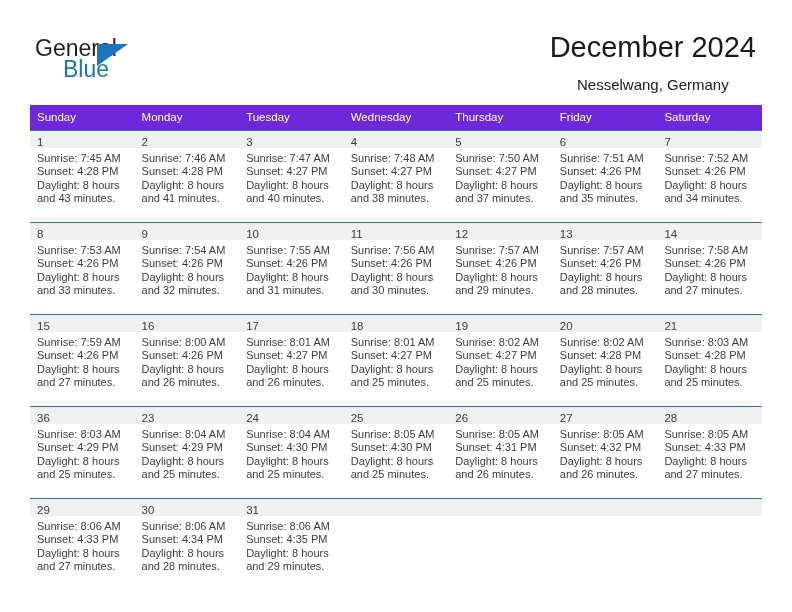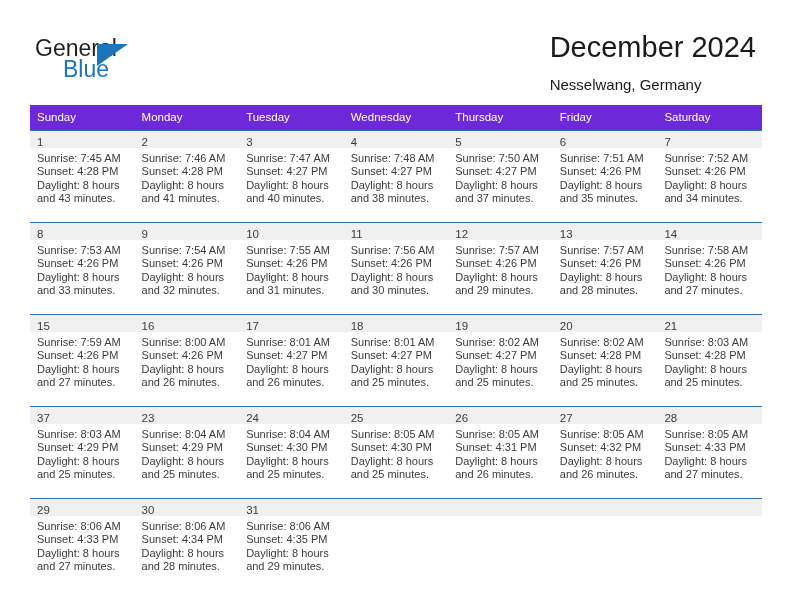--- a/index.html
+++ b/index.html
@@ -61,21 +61,21 @@
     width: 0;
     height: 0;
     border-left: 31px solid #1b75bb;
     border-bottom: 22px solid transparent;
   }
 
   .title-block {
     position: absolute;
     right: 36px;
     top: 30px;
-    text-align: left;
+    text-align: center;
   }
   .cal-title {
     font-size: 29px;
     color: #1a1a1a;
     font-weight: normal;
     line-height: 34px;
     white-space: nowrap;
   }
   .cal-subtitle {
     margin-top: 12px;
@@ -413,21 +413,21 @@
                   <div>Sunset: 4:28 PM</div>
                   <div>Daylight: 8 hours</div>
                   <div>and 25 minutes.</div>
                 </div>
               </div>
             </td>
           </tr>
           <tr class="week-row">
             <td>
               <div class="daycell">
-                <div class="daynum-band"><span class="daynum">37</span></div>
+                <div class="daynum-band"><span class="daynum">36</span></div>
                 <div class="dayinfo">
                   <div>Sunrise: 8:03 AM</div>
                   <div>Sunset: 4:29 PM</div>
                   <div>Daylight: 8 hours</div>
                   <div>and 25 minutes.</div>
                 </div>
               </div>
             </td>
             <td>
               <div class="daycell">

